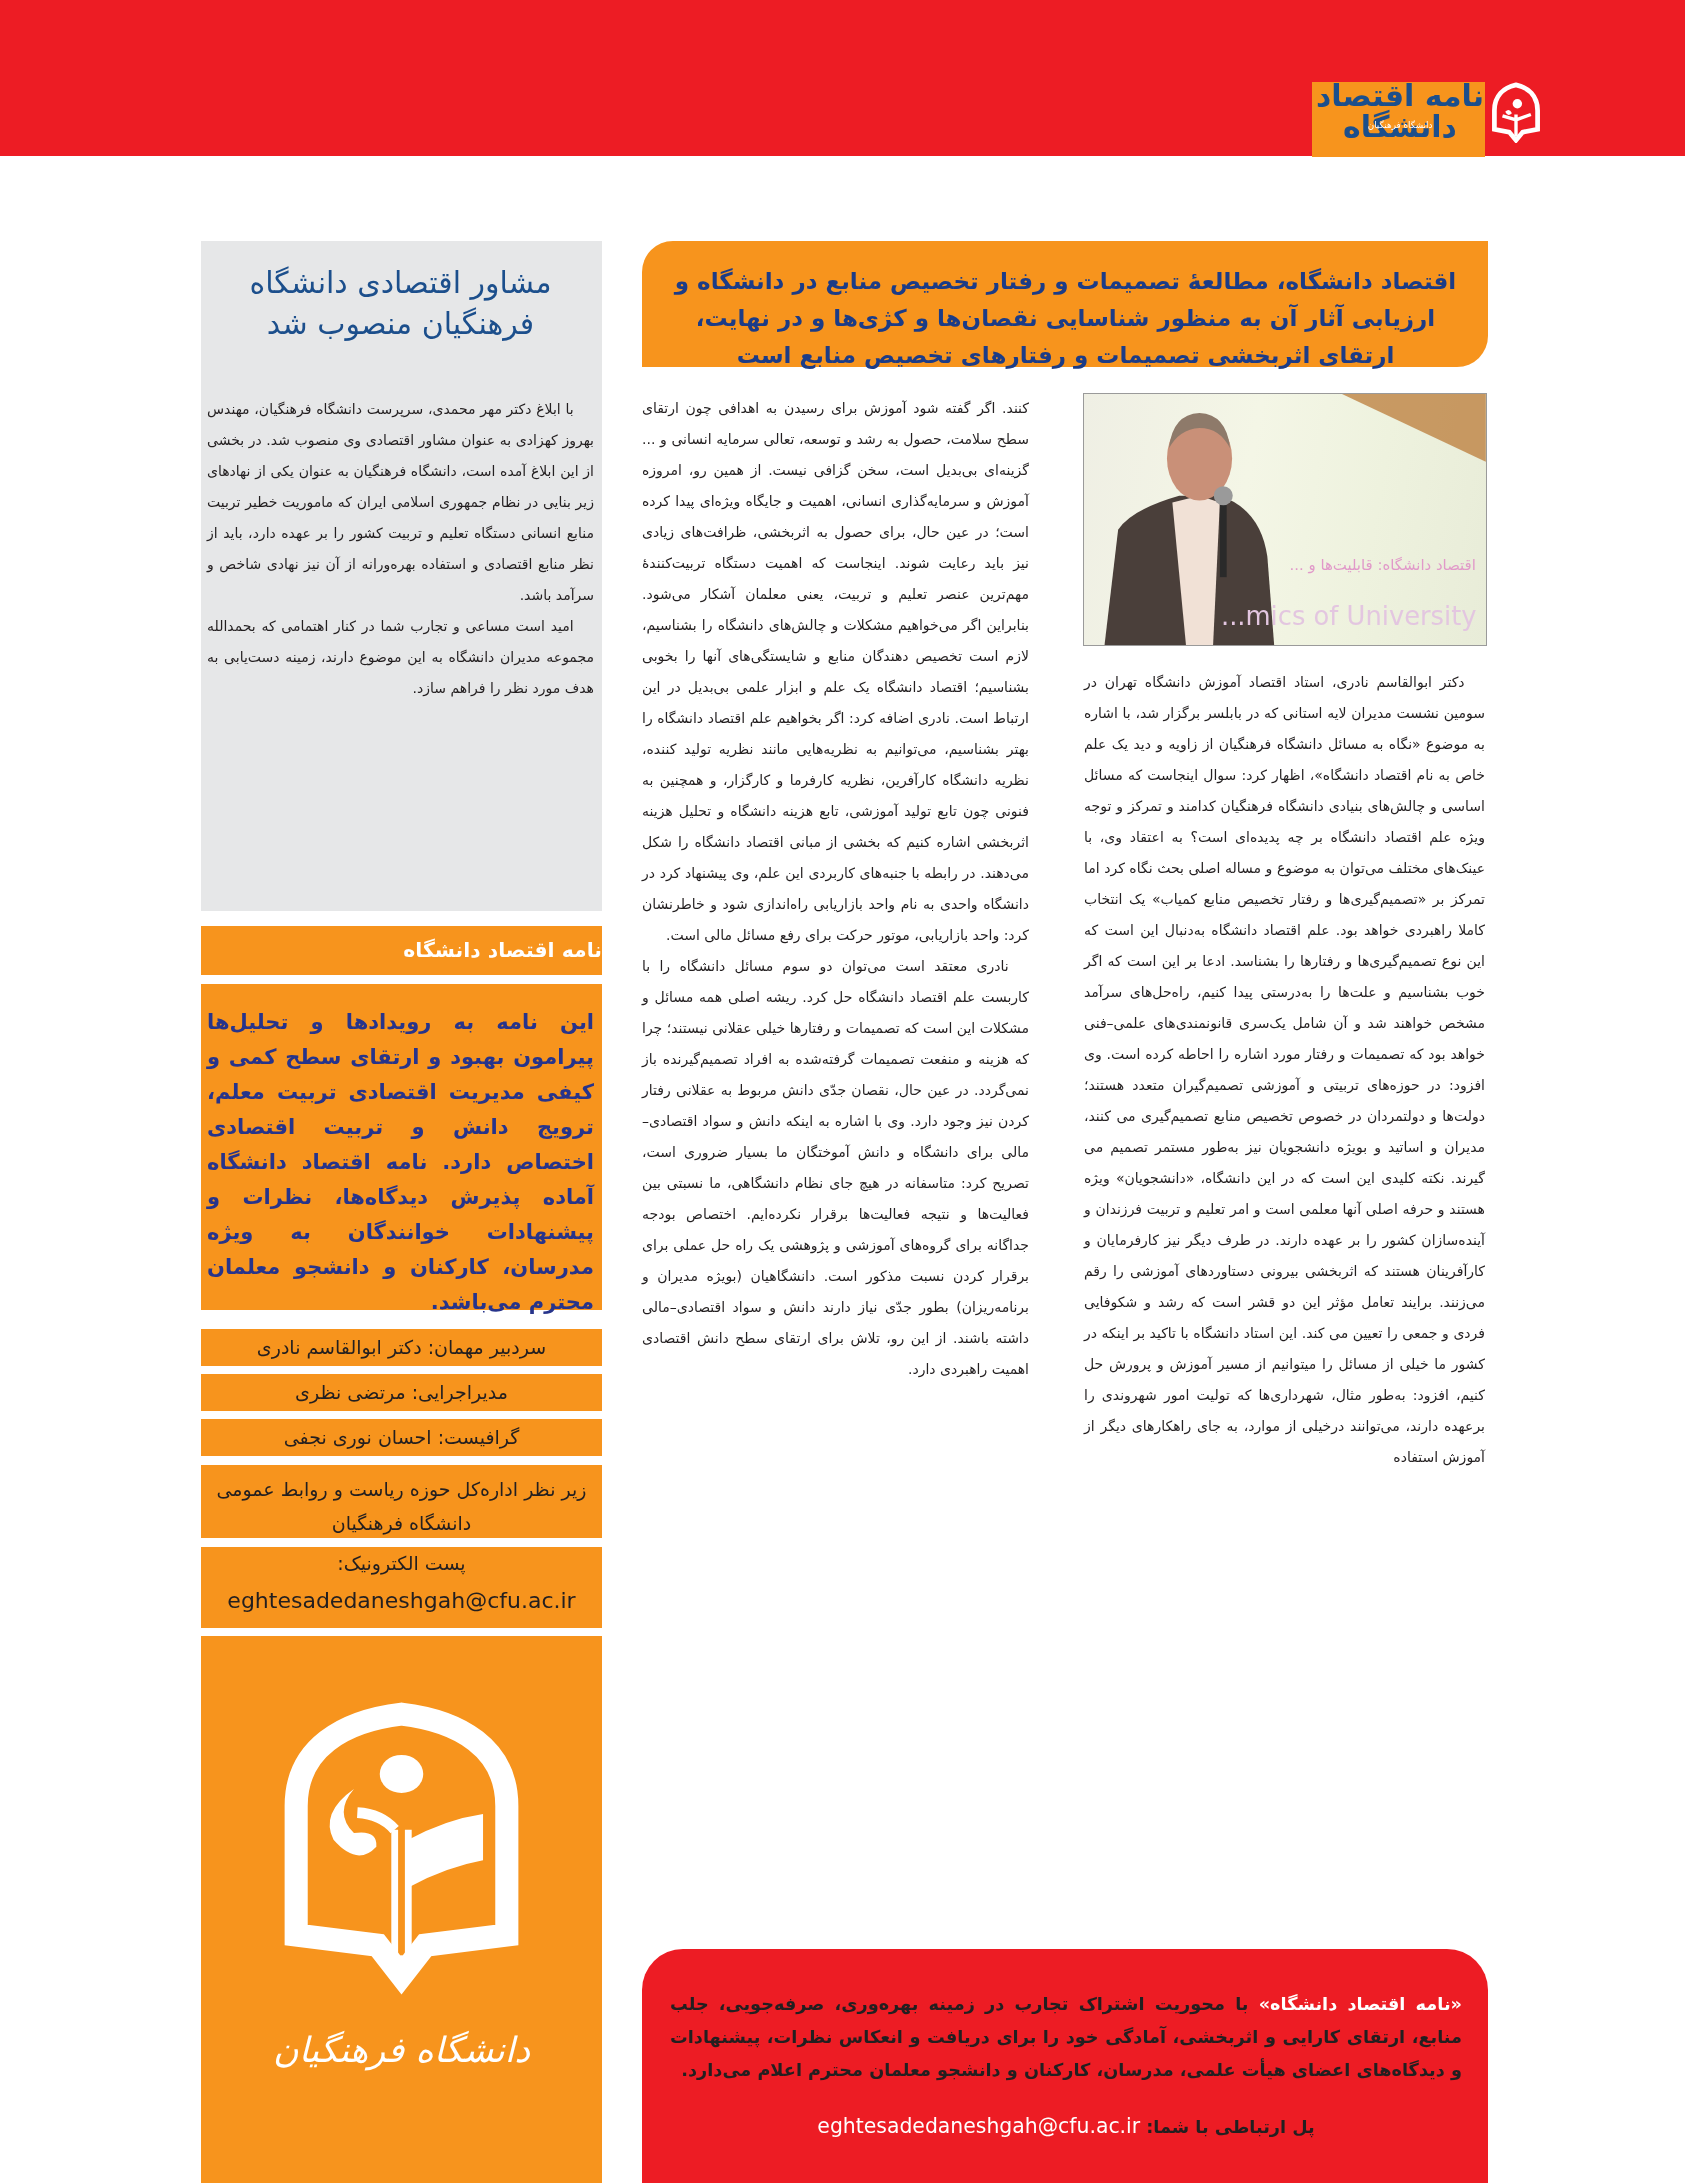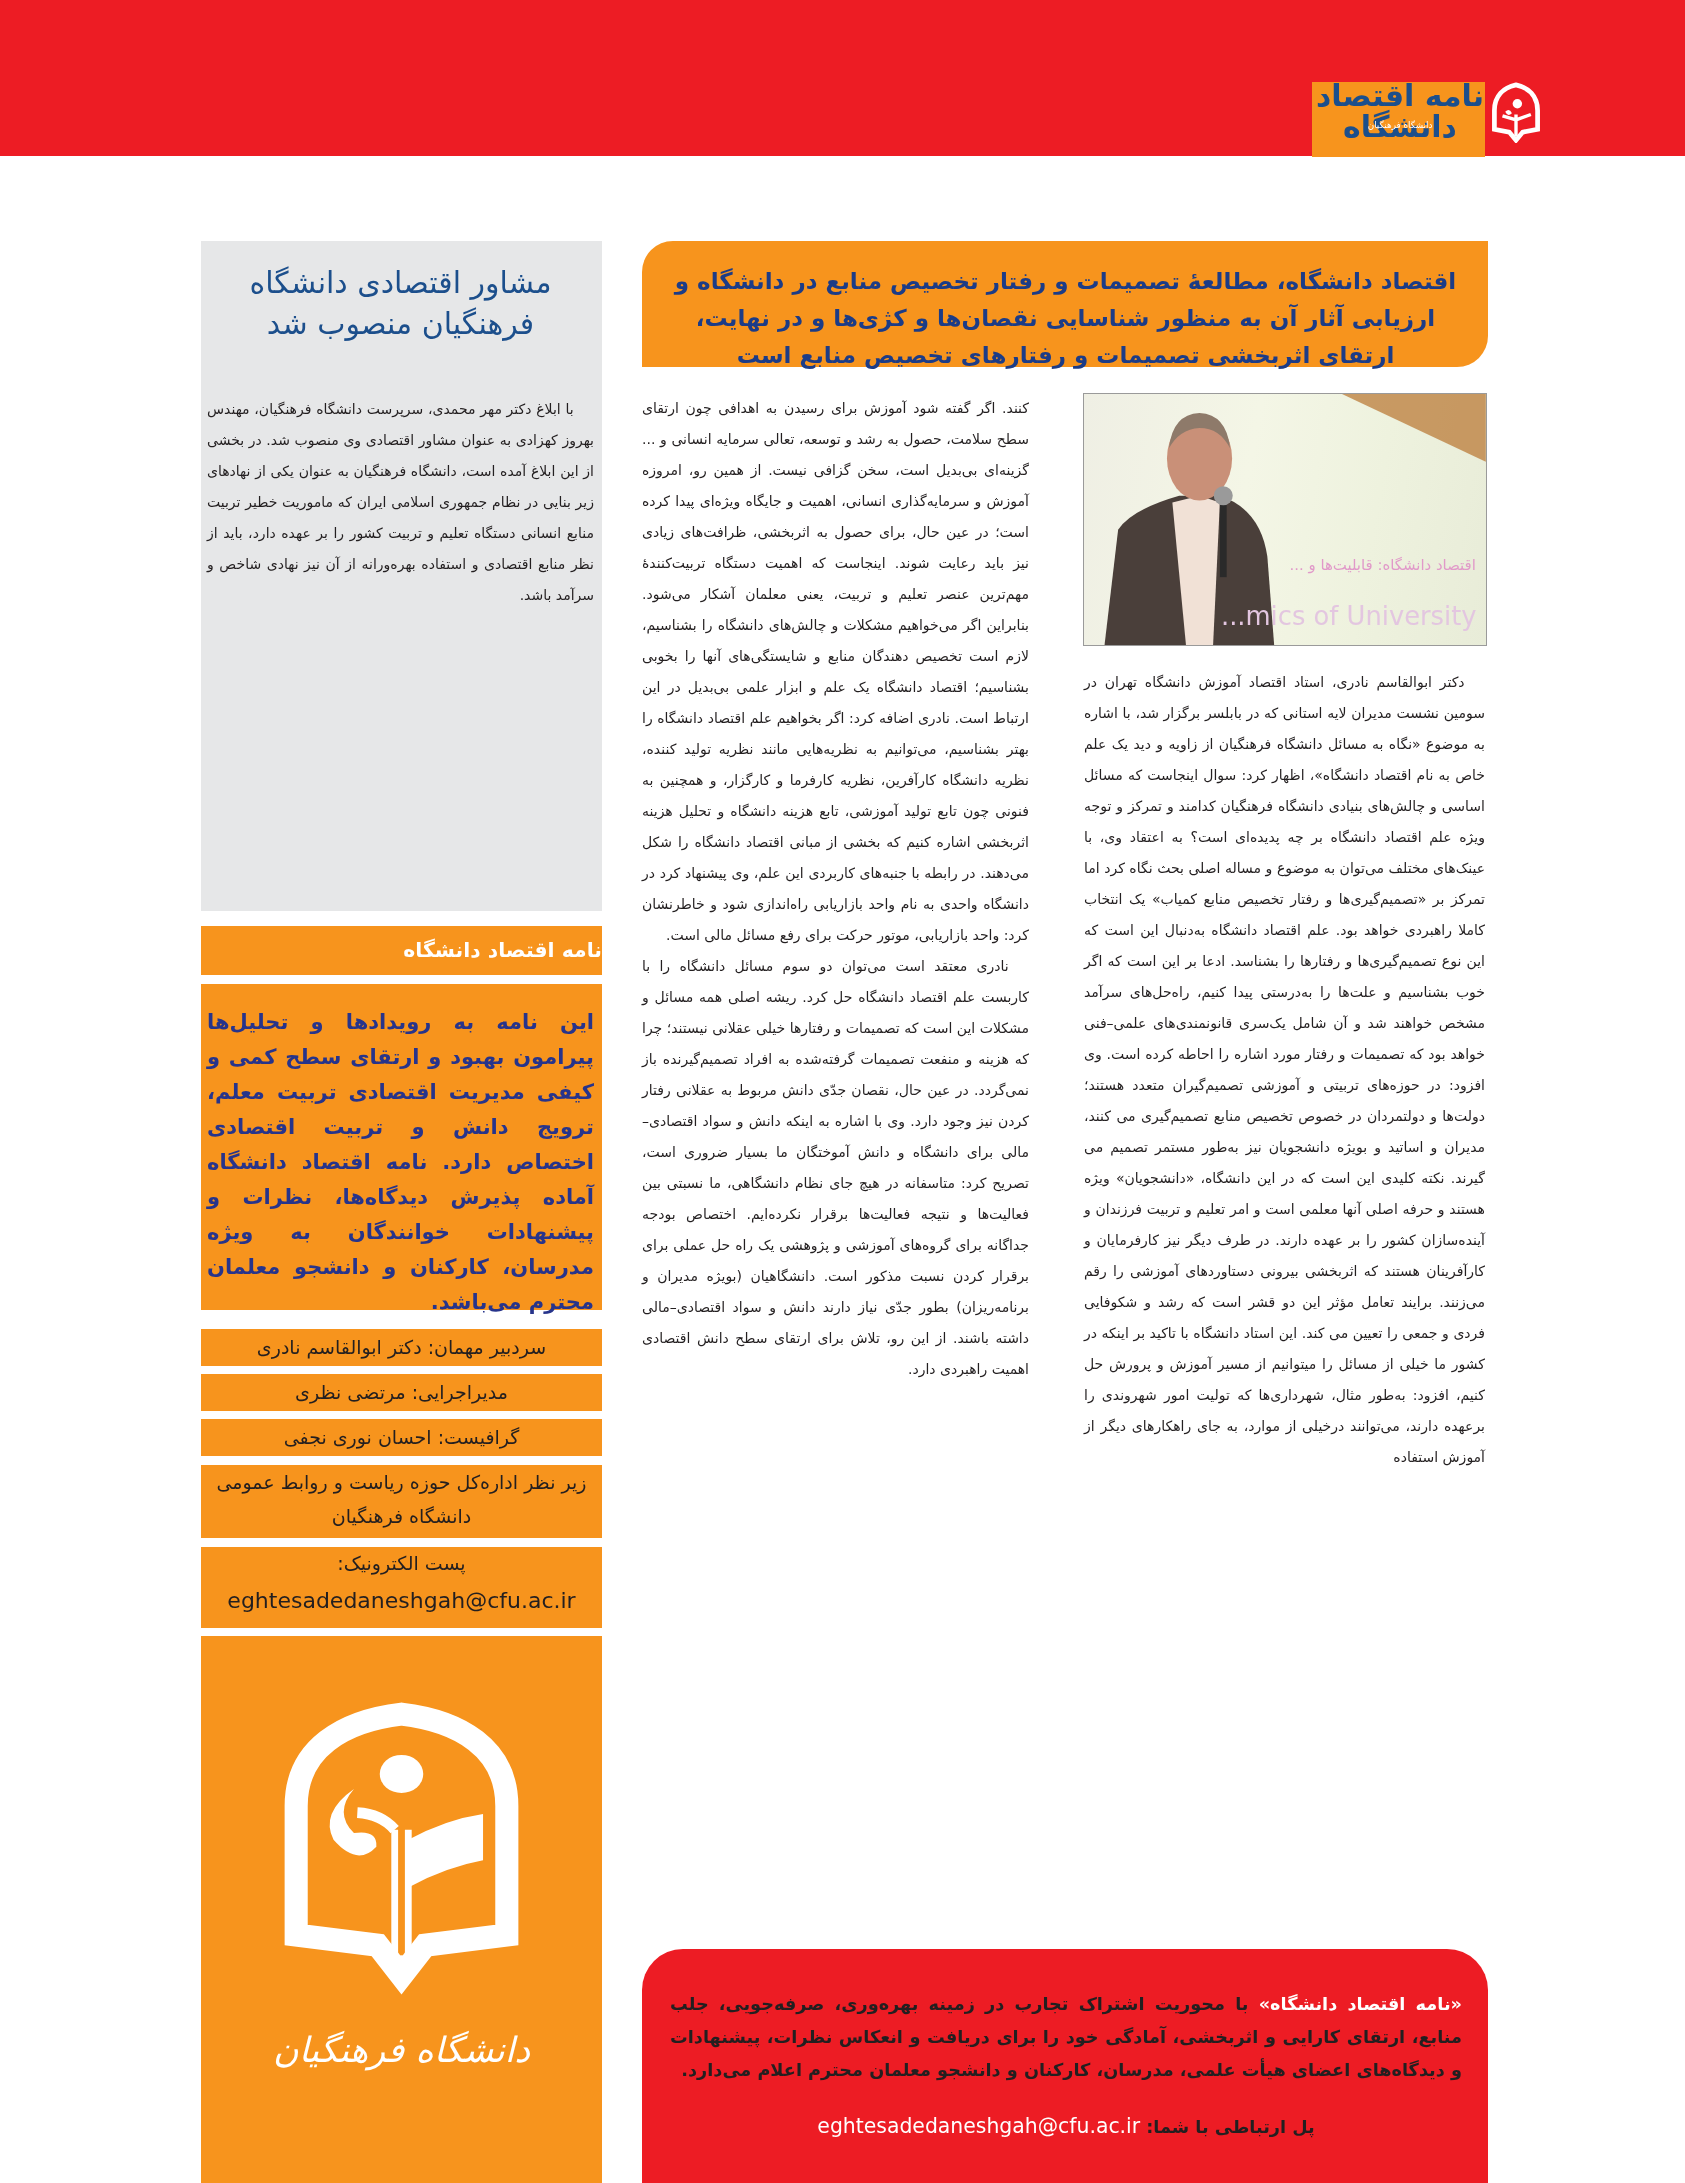--- a/index.html
+++ b/index.html
@@ -93,30 +93,31 @@
 </div>
 
 <div class="col-right rtl body-text">
   <p style="margin:0; text-indent:20.4px">دکتر ابوالقاسم نادری، استاد اقتصاد آموزش دانشگاه تهران در سومین نشست مدیران لایه استانی که در بابلسر برگزار شد، با اشاره به موضوع «نگاه به مسائل دانشگاه فرهنگیان از زاویه و دید یک علم خاص به نام اقتصاد دانشگاه»، اظهار کرد: سوال اینجاست که مسائل اساسی و چالش‌های بنیادی دانشگاه فرهنگیان کدامند و تمرکز و توجه ویژه علم اقتصاد دانشگاه بر چه پدیده‌ای است؟ به اعتقاد وی، با عینک‌های مختلف می‌توان به موضوع و مساله اصلی بحث نگاه کرد اما تمرکز بر «تصمیم‌گیری‌ها و رفتار تخصیص منابع کمیاب» یک انتخاب کاملا راهبردی خواهد بود. علم اقتصاد دانشگاه به‌دنبال این است که این نوع تصمیم‌گیری‌ها و رفتارها را بشناسد. ادعا بر این است که اگر خوب بشناسیم و علت‌ها را به‌درستی پیدا کنیم، راه‌حل‌های سرآمد مشخص خواهند شد و آن شامل یک‌سری قانونمندی‌های علمی–فنی خواهد بود که تصمیمات و رفتار مورد اشاره را احاطه کرده است. وی افزود: در حوزه‌های تربیتی و آموزشی تصمیم‌گیران متعدد هستند؛ دولت‌ها و دولتمردان در خصوص تخصیص منابع تصمیم‌گیری می کنند، مدیران و اساتید و بویژه دانشجویان نیز به‌طور مستمر تصمیم می گیرند. نکته کلیدی این است که در این دانشگاه، «دانشجویان» ویژه هستند و حرفه اصلی آنها معلمی است و امر تعلیم و تربیت فرزندان و آینده‌سازان کشور را بر عهده دارند. در طرف دیگر نیز کارفرمایان و کارآفرینان هستند که اثربخشی بیرونی دستاوردهای آموزشی را رقم می‌زنند. برایند تعامل مؤثر این دو قشر است که رشد و شکوفایی فردی و جمعی را تعیین می کند. این استاد دانشگاه با تاکید بر اینکه در کشور ما خیلی از مسائل را میتوانیم از مسیر آموزش و پرورش حل کنیم، افزود: به‌طور مثال، شهرداری‌ها که تولیت امور شهروندی را برعهده دارند، می‌توانند درخیلی از موارد، به جای راهکارهای دیگر از آموزش استفاده</p>
 </div>
 
 <div class="news-box"></div>
 <div class="news-title">مشاور اقتصادی دانشگاه فرهنگیان منصوب شد</div>
 <div class="news-body rtl body-text">
   <p style="margin:0; text-indent:20.4px">با ابلاغ دکتر مهر محمدی، سرپرست دانشگاه فرهنگیان، مهندس بهروز کهزادی به عنوان مشاور اقتصادی وی منصوب شد. در بخشی از این ابلاغ آمده است، دانشگاه فرهنگیان به عنوان یکی از نهادهای زیر بنایی در نظام جمهوری اسلامی ایران که ماموریت خطیر تربیت منابع انسانی دستگاه تعلیم و تربیت کشور را بر عهده دارد، باید از نظر منابع اقتصادی و استفاده بهره‌ورانه از آن نیز نهادی شاخص و سرآمد باشد.</p>
+  <p style="margin:0; text-indent:20.4px">امید است مساعی و تجارب شما در کنار اهتمامی که بحمدالله مجموعه مدیران دانشگاه به این موضوع دارند، زمینه دست‌یابی به هدف مورد نظر را فراهم سازد.</p>
 </div>
 
 <div class="about-head orange">نامه اقتصاد دانشگاه</div>
 <div class="about-body orange"></div>
 <div class="about-text rtl">این نامه به رویدادها و تحلیل‌ها پیرامون بهبود و ارتقای سطح کمی و کیفی مدیریت اقتصادی تربیت معلم، ترویج دانش و تربیت اقتصادی اختصاص دارد. نامه اقتصاد دانشگاه آماده پذیرش دیدگاه‌ها، نظرات و پیشنهادات خوانندگان به ویژه مدرسان، کارکنان و دانشجو معلمان محترم می‌باشد.</div>
 
 <div class="cred orange" style="top:1329px; height:37px; line-height:37px;">سردبیر مهمان: دکتر ابوالقاسم نادری</div>
 <div class="cred orange" style="top:1374px; height:37px; line-height:37px;">مدیراجرایی: مرتضی نظری</div>
 <div class="cred orange" style="top:1419px; height:37px; line-height:37px;">گرافیست: احسان نوری نجفی</div>
-<div class="cred orange" style="top:1465px; height:73px; line-height:34px; padding-top:0; box-sizing:border-box;">زیر نظر اداره‌کل حوزه ریاست و روابط عمومی دانشگاه فرهنگیان</div>
+<div class="cred orange" style="top:1465px; height:73px; line-height:34px; padding-top:7px; box-sizing:border-box;">زیر نظر اداره‌کل حوزه ریاست و روابط عمومی دانشگاه فرهنگیان</div>
 <div class="cred orange" style="top:1547px; height:33px; line-height:33px;">پست الکترونیک:</div>
 <div class="cred orange" style="top:1580px; height:48px; line-height:41px; font-family:'DejaVu Sans', sans-serif; font-size:22px; direction:ltr;">eghtesadedaneshgah@cfu.ac.ir</div>
 
 <div class="logo-box">
   <svg width="401" height="547" viewBox="0 0 590 805">
     <path d="M295 115 C210 125 140 165 140 250 L140 440 L260 455 L295 500 L330 455 L450 440 L450 250 C450 165 380 125 295 115 Z" fill="none" stroke="#ffffff" stroke-width="34"></path>
     <ellipse cx="295" cy="203" rx="32" ry="28" fill="#ffffff"></ellipse>
     <path d="M195 300 Q175 260 225 225 Q195 260 225 290 Q260 285 258 310 Q230 340 195 300 Z" fill="#ffffff"></path>
     <path d="M230 252 Q250 245 270 268 L285 285 L285 480 Q265 445 215 440 Z" fill="#ffffff" opacity="0.0"></path>
     <path d="M285 285 L285 490 M305 285 L305 490" stroke="#ffffff" stroke-width="10"></path>

